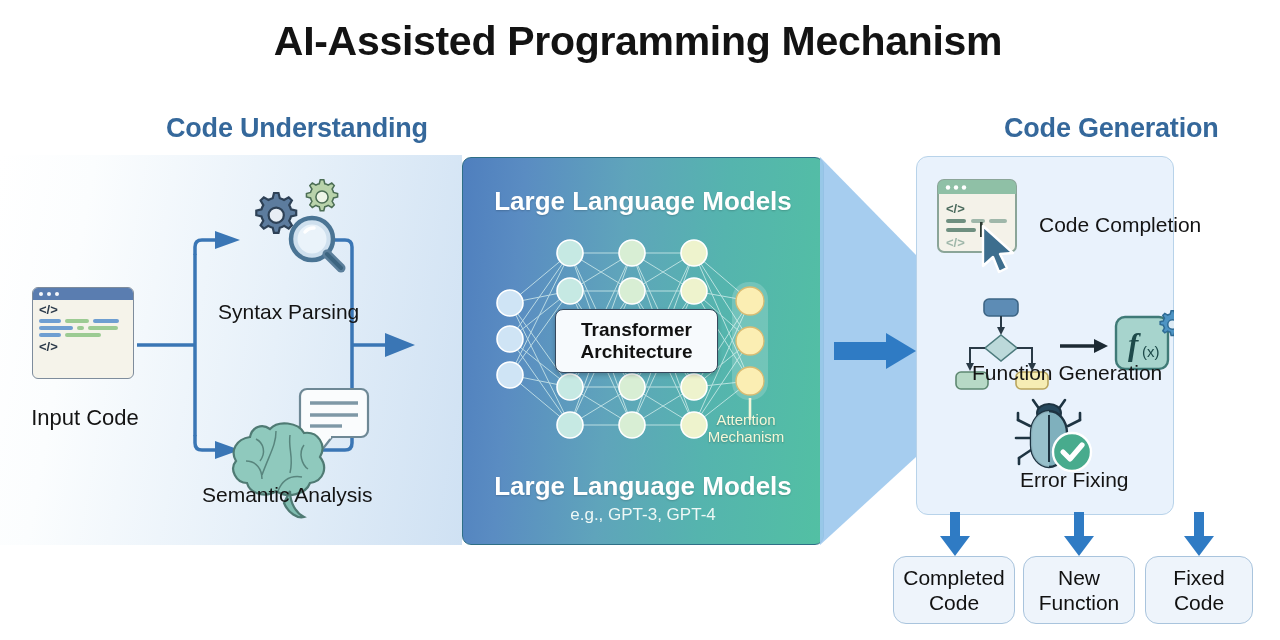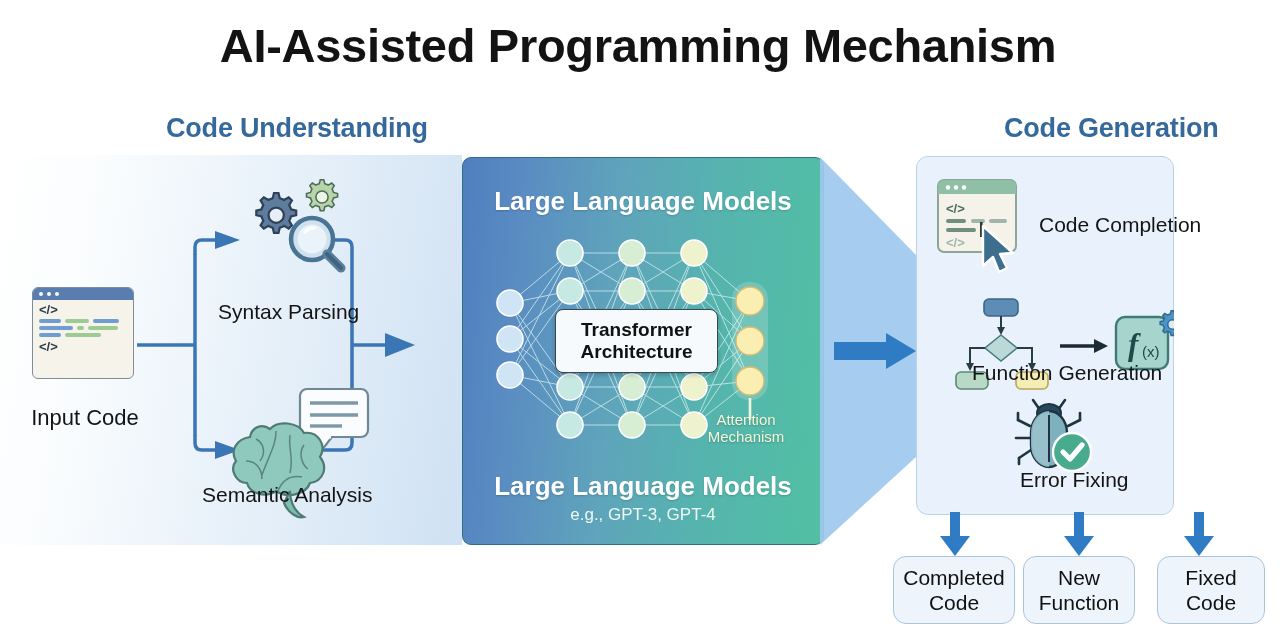--- a/index.html
+++ b/index.html
@@ -4,21 +4,21 @@
 <style>
   html,body{margin:0;padding:0;background:#ffffff;}
   body{width:1280px;height:640px;overflow:hidden;
        font-family:"Liberation Sans","DejaVu Sans",sans-serif;}
 
   #stage{position:relative;width:1280px;height:640px;background:#fff;}
 
   
   .title{
     position:absolute;left:0;top:18px;width:1276px;text-align:center;
-    font-size:47px;font-weight:bold;color:#131313;letter-spacing:-0.3px;
+    font-size:41px;font-weight:bold;color:#131313;letter-spacing:-0.3px;
   }
 
   
   .sec-head{
     position:absolute;font-size:27px;font-weight:bold;color:#35689b;
     letter-spacing:-0.2px;
     margin-left:46px;
   }
   #head-understanding{left:120px;top:113px;}
   #head-generation{left:958px;top:113px;}
@@ -101,21 +101,21 @@
 
   
   .out-box{
     position:absolute;top:556px;height:68px;background:#eef4fb;
     border:1.5px solid #a9c4dd;border-radius:13px;
     display:flex;align-items:center;justify-content:center;text-align:center;
     font-size:21px;color:#111;line-height:25px;box-sizing:border-box;
   }
   #out-1{left:893px;width:122px;}
   #out-2{left:1023px;width:112px;}
-  #out-3{left:1145px;width:108px;margin-left:12px;}
+  #out-3{left:1145px;width:108px;}
 
   #bottom-arrows{position:absolute;left:880px;top:512px;width:400px;height:50px;}
 </style>
 </head>
 <body>
 
 <div id="stage">
 
   <div class="title">AI-Assisted Programming Mechanism</div>
 

